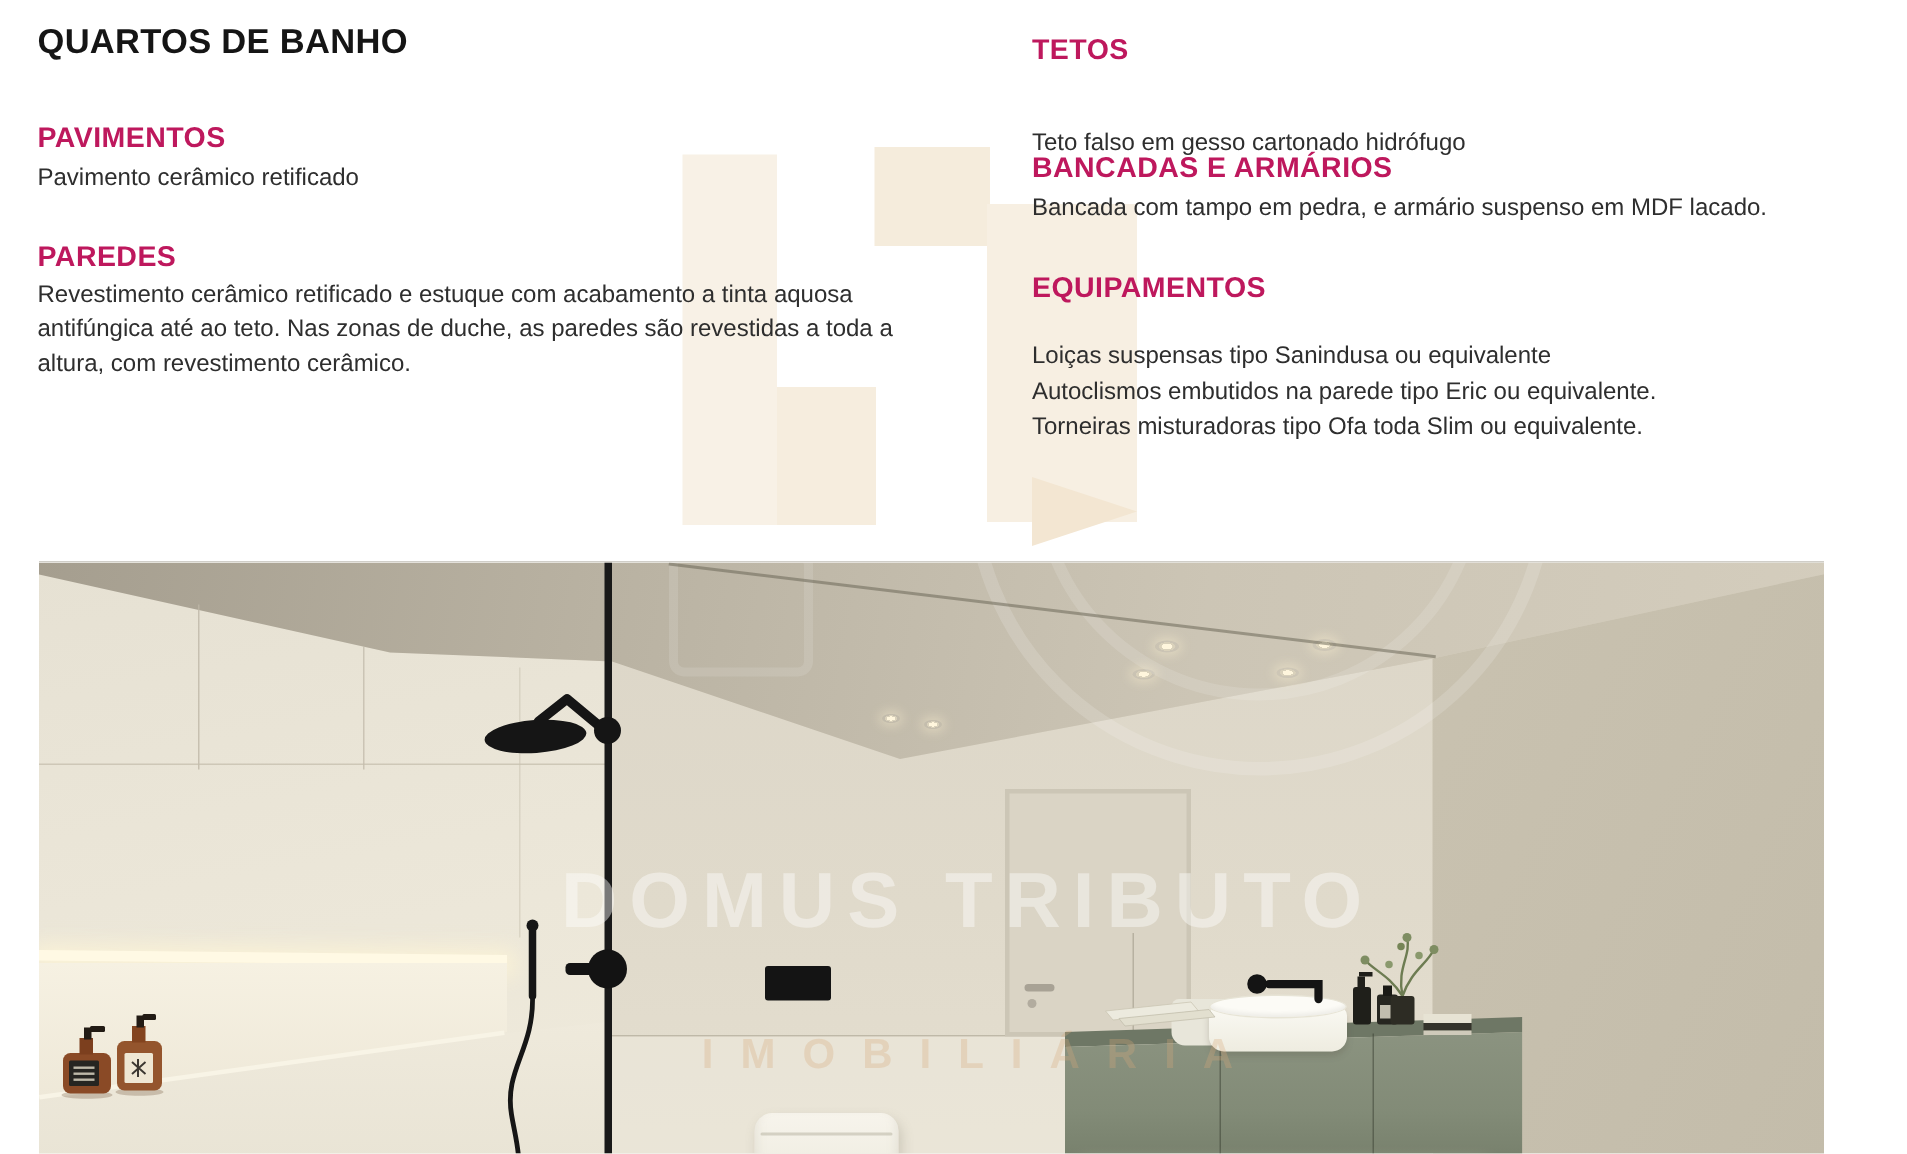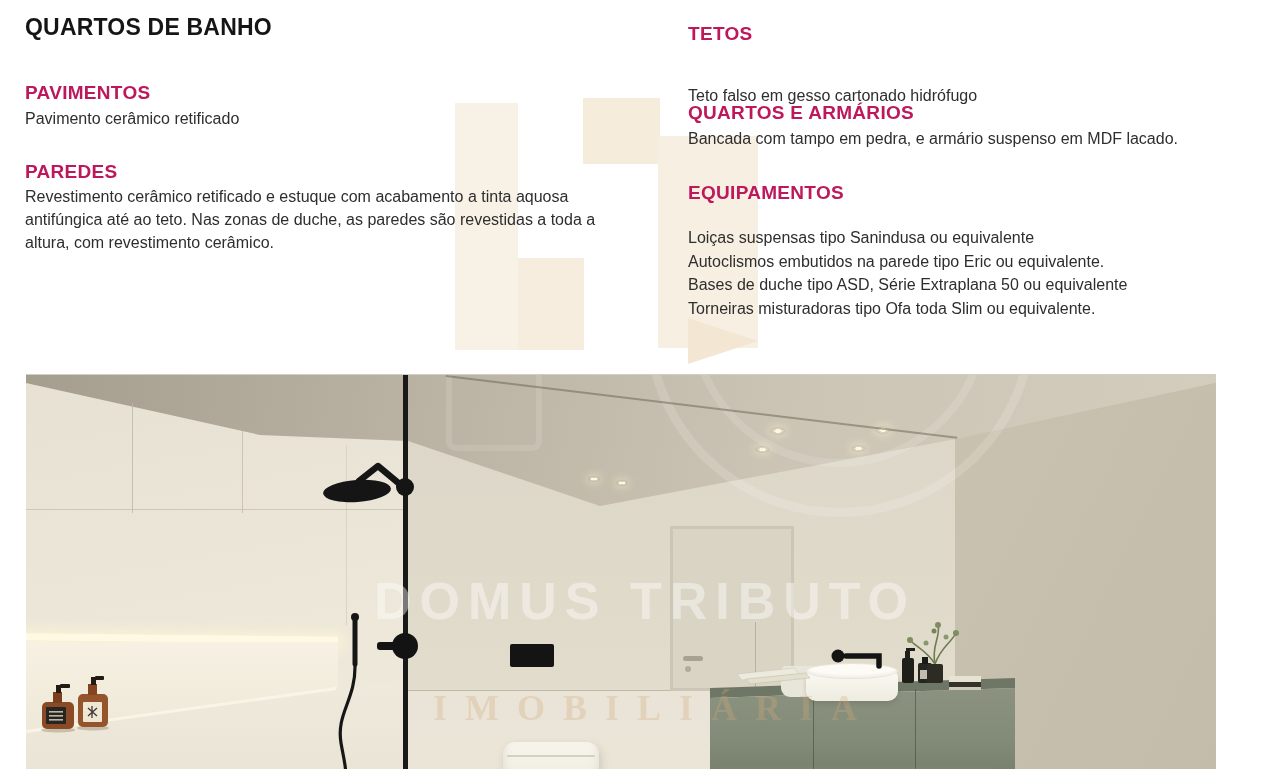--- a/index.html
+++ b/index.html
@@ -8,22 +8,22 @@
   .abs{position:absolute;}
   .h1{font-size:23px;font-weight:800;color:#151515;letter-spacing:.2px;white-space:nowrap;}
   .h2{font-size:19px;font-weight:600;color:#be185d;letter-spacing:.3px;white-space:nowrap;margin-top:11px;}
   .body-text{font-size:16px;font-weight:400;color:#2e2e2e;line-height:23px;}
   .eq-line{font-size:16px;color:#2e2e2e;line-height:23.6px;white-space:nowrap;}
   
   #photo{left:26px;top:374px;width:1190px;height:416px;overflow:hidden;
          border-top:1px solid rgba(120,114,98,.35);}
   .wm-brand{font-size:52px;font-weight:700;letter-spacing:8px;color:rgba(255,255,255,.42);
             white-space:nowrap;transform:translateX(-50%);}
-  .wm-tag{font-size:36px;font-weight:700;letter-spacing:18px;color:rgba(214,170,122,.30);
-          white-space:nowrap;transform:translateX(-50%);font-family:Liberation Serif, serif;}
+  .wm-tag{font-size:28px;font-weight:700;letter-spacing:18px;color:rgba(214,170,122,.30);
+          white-space:nowrap;transform:translateX(-50%);}
   .ring{border-radius:50%;}
   .spot{border-radius:50%;background:radial-gradient(closest-side,#fff6dd 0 45%,#d9d1bb 46% 70%,rgba(0,0,0,0) 71%);
         box-shadow:0 0 8px 2px rgba(255,244,210,.45);}
 </style>
 </head>
 <body>
 
 <div id="screen">
 
   <div>
@@ -38,27 +38,26 @@
     <div class="abs h1" style="left:25px;top:14px;">QUARTOS DE BANHO</div>
     <div class="abs h2" style="left:25px;top:71px;">PAVIMENTOS</div>
     <div class="abs body-text" style="left:25px;top:107px;width:620px;">Pavimento cerâmico retificado</div>
     <div class="abs h2" style="left:25px;top:150px;">PAREDES</div>
     <div class="abs body-text" style="left:25px;top:185px;width:615px;">Revestimento cerâmico retificado e estuque com acabamento a tinta aquosa antifúngica até ao teto. Nas zonas de duche, as paredes são revestidas a toda a altura, com revestimento cerâmico.</div>
   </div>
 
   <div>
     <div class="abs h2" style="left:688px;top:12px;">TETOS</div>
     <div class="abs body-text" style="left:688px;top:48px;width:560px;margin-top:36px;">Teto falso em gesso cartonado hidrófugo</div>
-    <div class="abs h2" style="left:688px;top:91px;">QUARTOS E ARMÁRIOS</div>
+    <div class="abs h2" style="left:688px;top:91px;">BANCADAS E ARMÁRIOS</div>
     <div class="abs body-text" style="left:688px;top:127px;width:575px;">Bancada com tampo em pedra, e armário suspenso em MDF lacado.</div>
     <div class="abs h2" style="left:688px;top:171px;">EQUIPAMENTOS</div>
     <div class="abs" style="left:688px;top:206px;margin-top:20px;">
       <div class="eq-line">Loiças suspensas tipo Sanindusa ou equivalente</div>
       <div class="eq-line">Autoclismos embutidos na parede tipo Eric ou equivalente.</div>
-      <div class="eq-line">Bases de duche tipo ASD, Série Extraplana 50 ou equivalente</div>
       <div class="eq-line">Torneiras misturadoras tipo Ofa toda Slim ou equivalente.</div>
     </div>
   </div>
 
   <div id="photo" class="abs">
 
     <div class="abs" style="inset:0;background:linear-gradient(105deg,#e9e4d7 0%,#ded8c9 40%,#d5cebd 70%,#c9c2b0 100%);"></div>
     <div class="abs" style="inset:0;clip-path:polygon(929px 64px,1217px 2px,1217px 416px,929px 416px);background:linear-gradient(115deg,#d4cdbd 0%,#cbc4b2 55%,#c3bcaa 100%);"></div>
     <div class="abs" style="inset:0;clip-path:polygon(382px 66px,574px 131px,929px 64px,929px 416px,382px 416px);background:linear-gradient(180deg,#dcd6c8 0%,#e0dacb 55%,#e5dfd0 100%);"></div>
     <div class="abs" style="inset:0;clip-path:polygon(0 8px,234px 60px,382px 66px,382px 416px,0 416px);background:linear-gradient(170deg,#e6e1d3 0%,#ece7d9 45%,#efeadb 75%,#eae5d6 100%);"></div>

